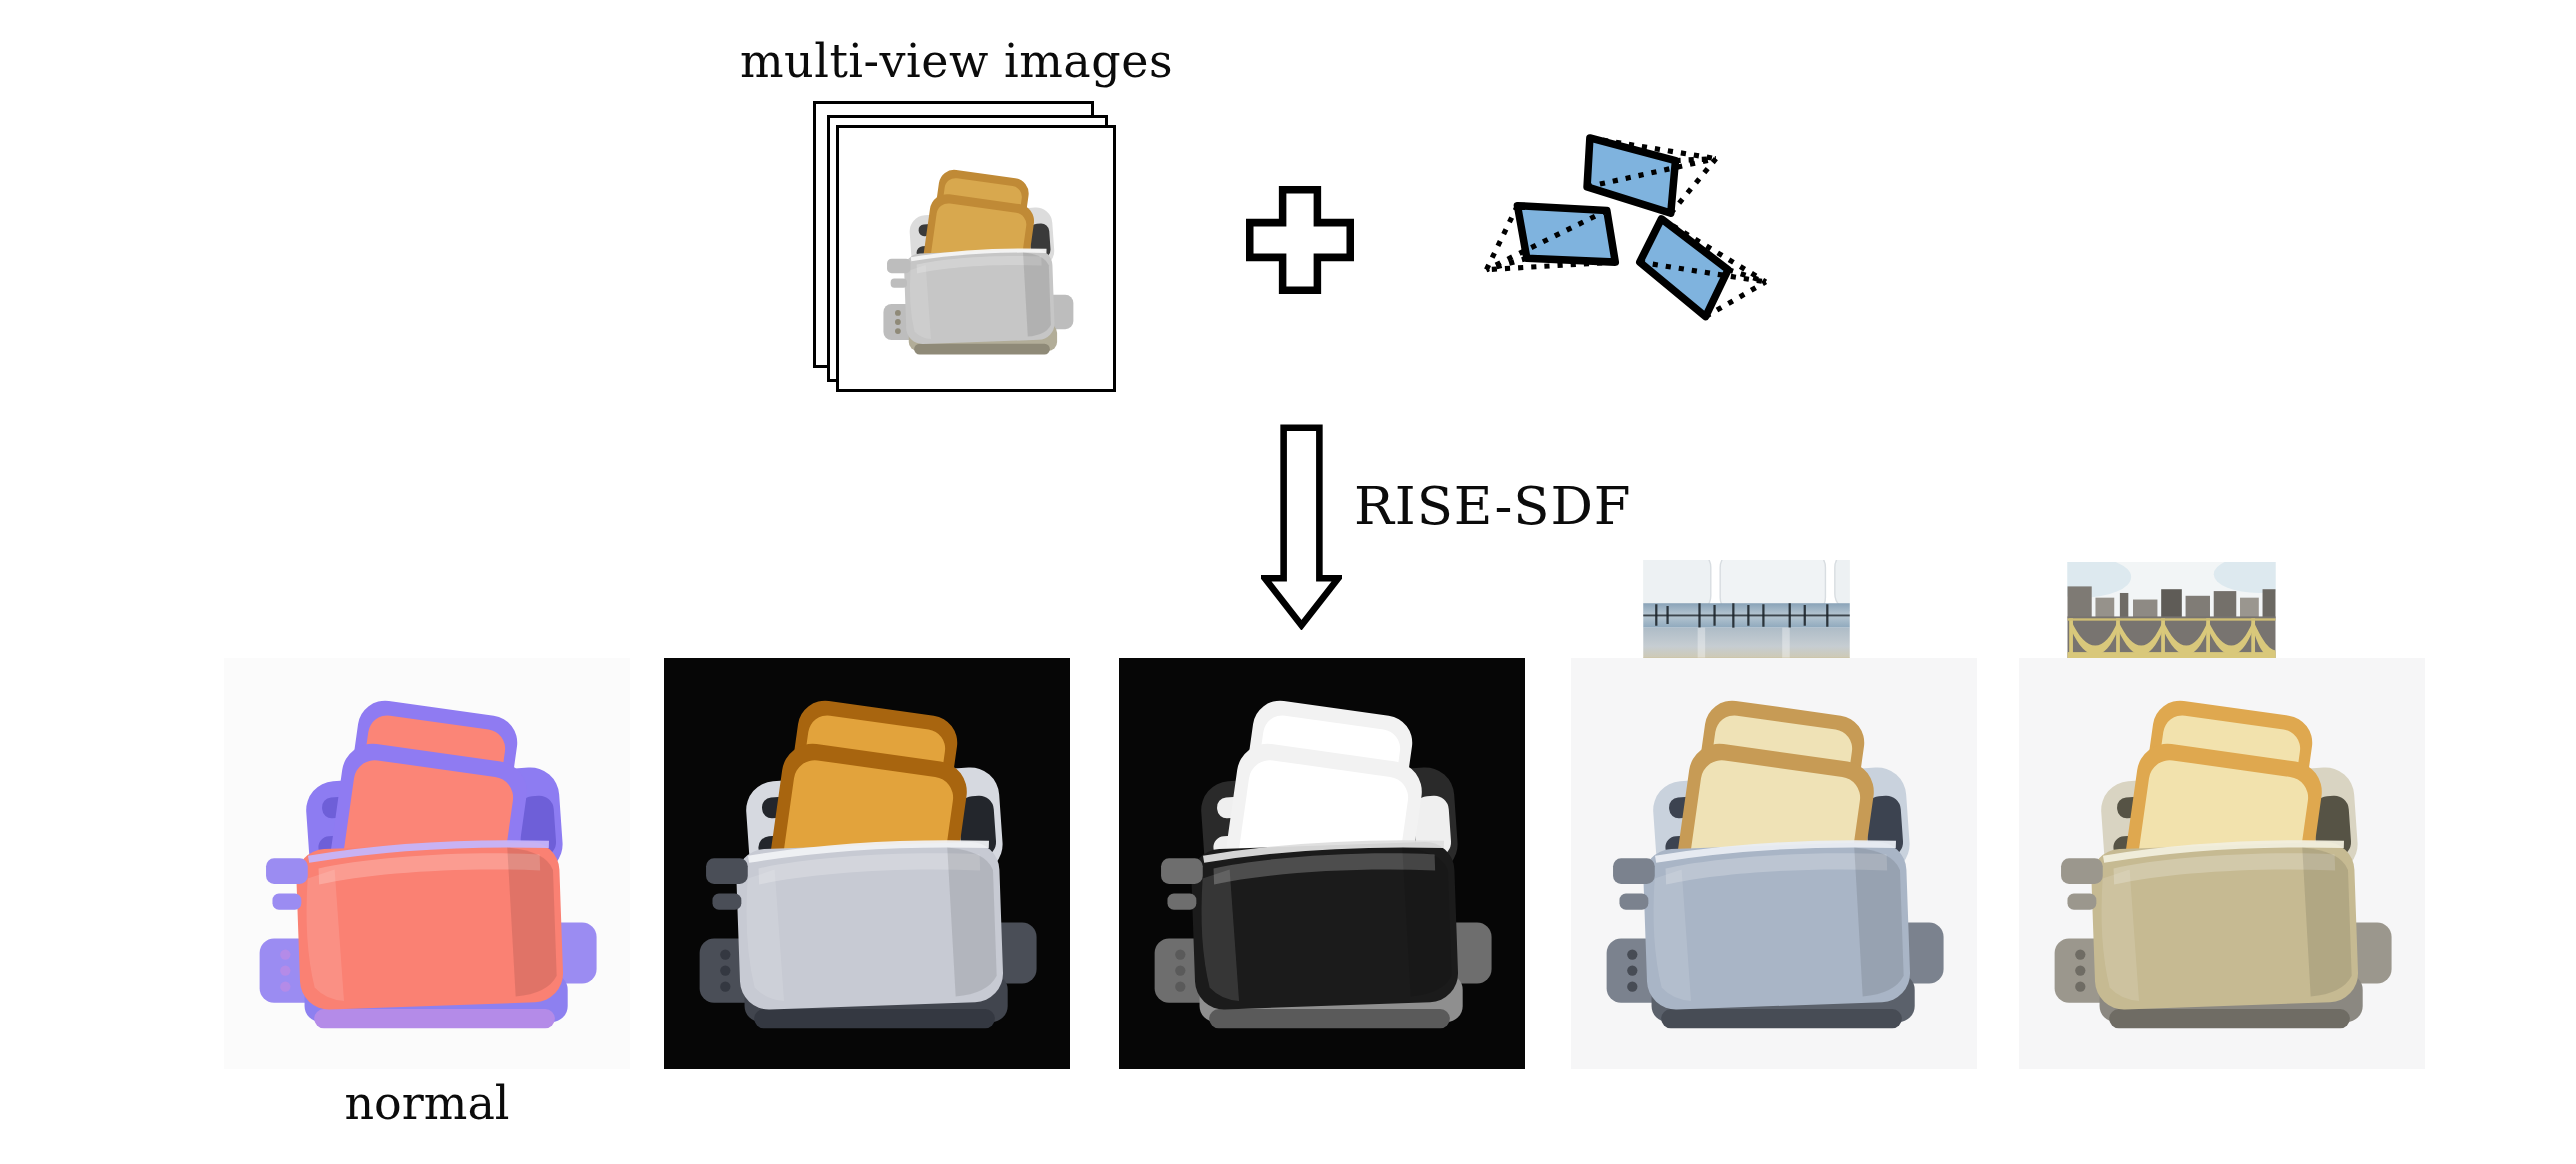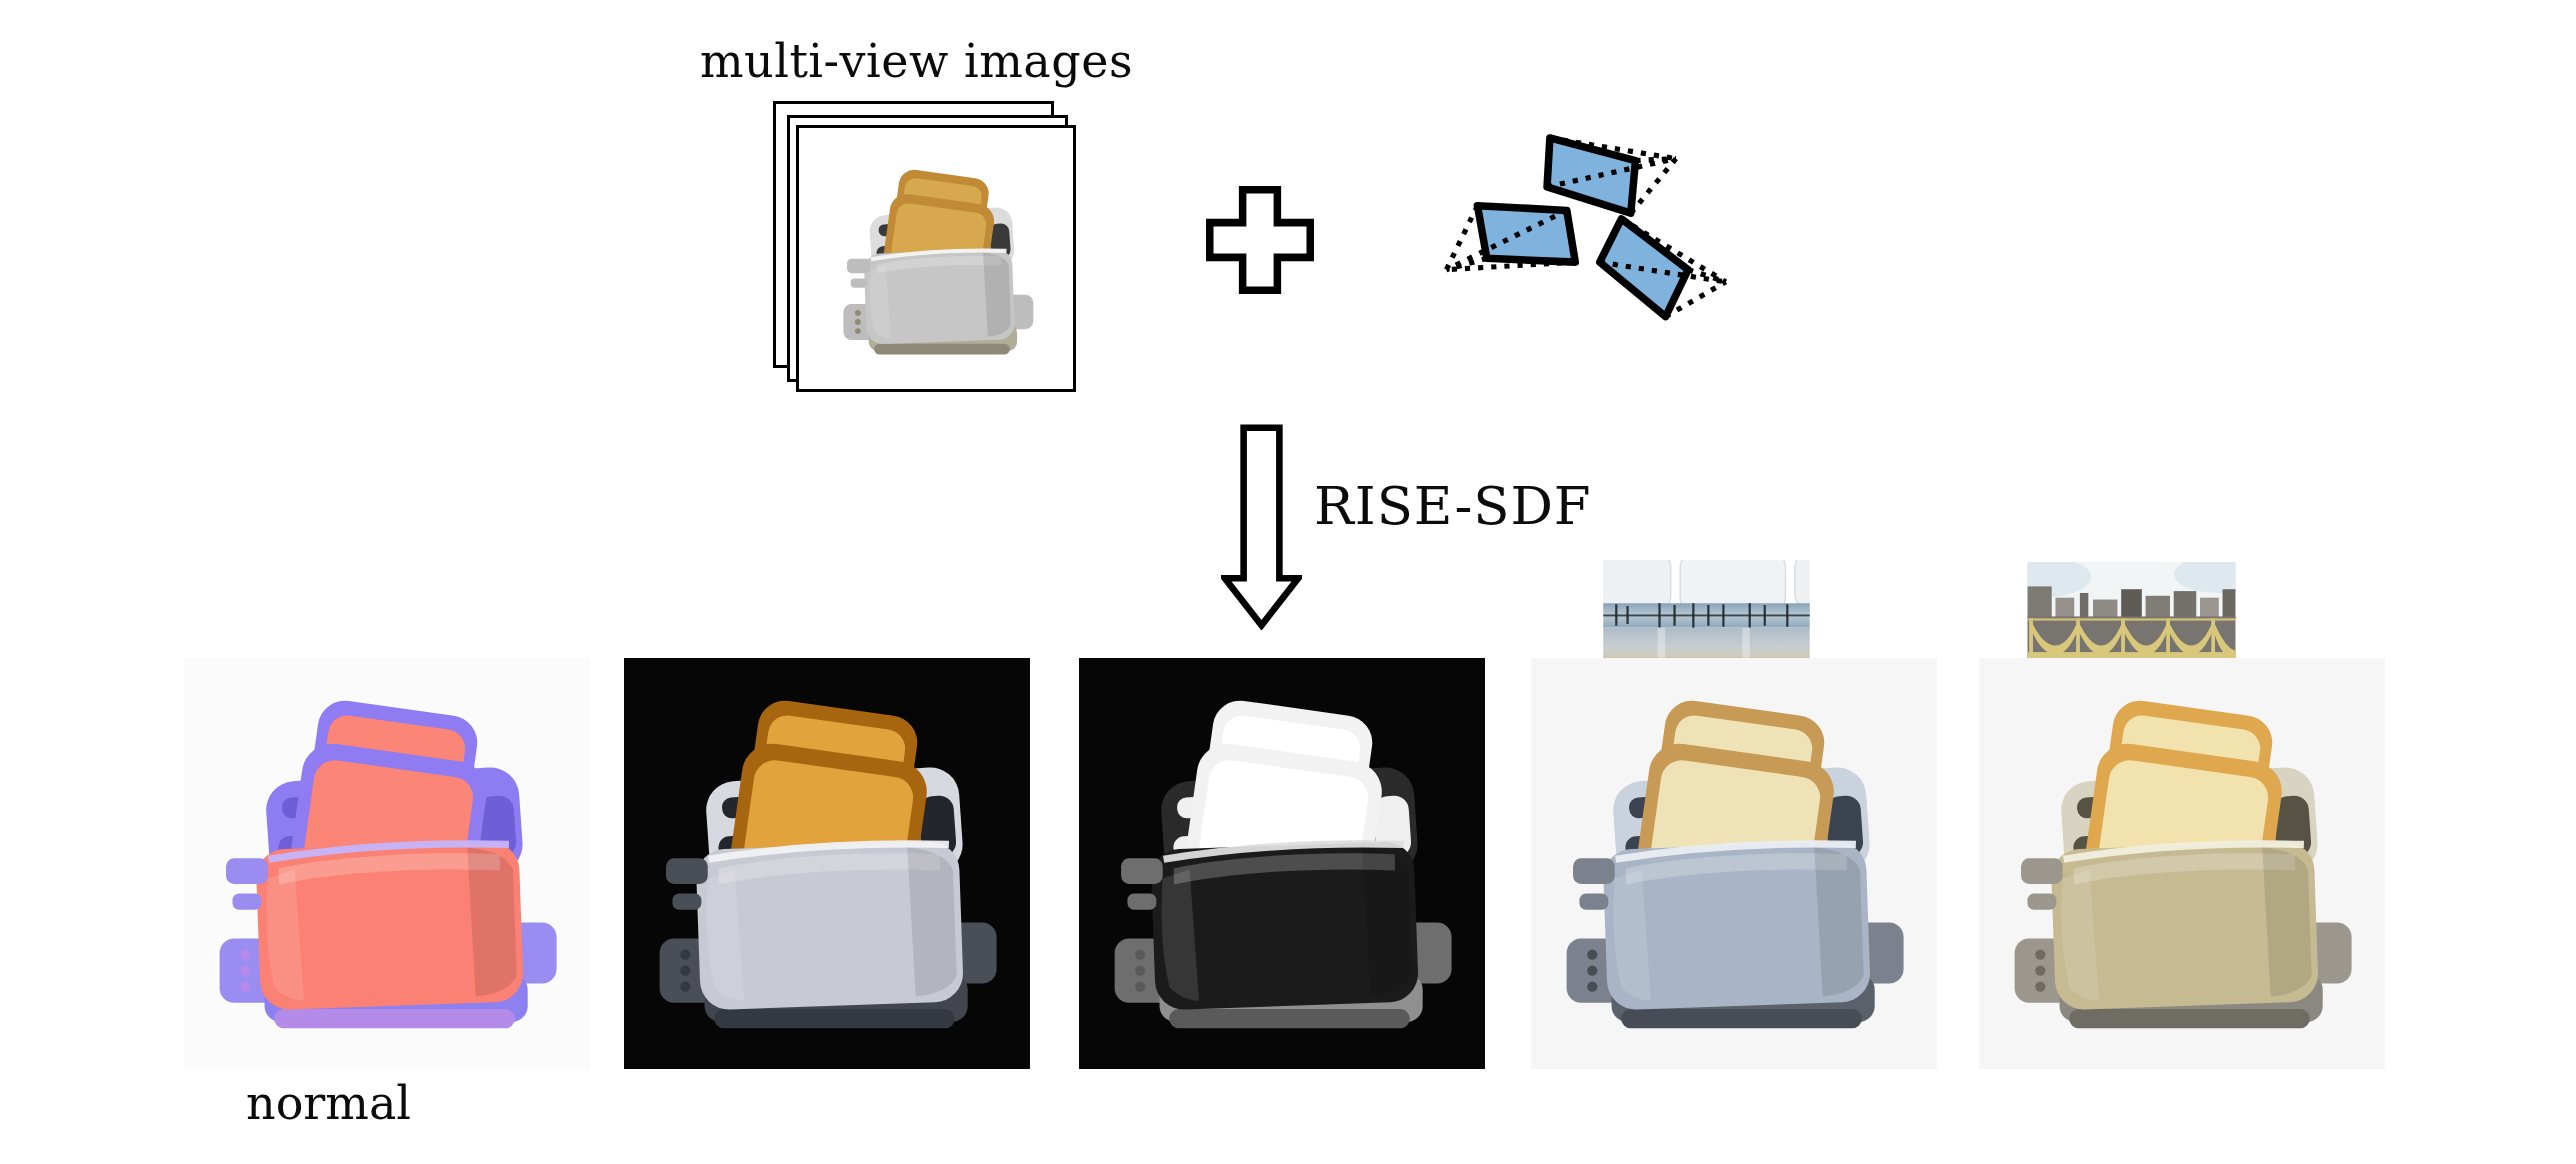--- a/index.html
+++ b/index.html
@@ -1,23 +1,23 @@
 <!DOCTYPE html>
 <html style="font-size:15px"><head>
 <meta charset="utf-8">
 <style>
   html,body{margin:0;padding:0;background:#ffffff;}
   body{width:2576px;height:1165px;position:relative;overflow:hidden;
        font-family:"DejaVu Serif","Liberation Serif",serif;color:#0b0b0b;}
-  .stage{position:absolute;inset:0;}
+  .stage{position:absolute;inset:0;margin-left:40px;}
   .abs{position:absolute;}
   .toplabel{position:absolute;top:32px;height:58px;font-size:46px;line-height:58px;
             text-align:center;letter-spacing:0.5px;}
   .caption{position:absolute;top:1077px;height:56px;font-size:46px;line-height:53px;
-           }
+           text-align:center;}
   
   .frame{position:absolute;background:#ffffff;border:3.8px solid #000;box-sizing:border-box;}
   
   .panel{position:absolute;top:658px;width:406px;height:411px;}
   .panel svg.toaster{position:absolute;left:26px;top:24.4px;width:353px;height:359px;}
   .stack-toaster{position:absolute;left:39px;top:19px;width:199px;height:227px;}
   .envmap{position:absolute;}
   .methodlabel{position:absolute;font-size:53px;line-height:53px;letter-spacing:0.9px;}
 
   

